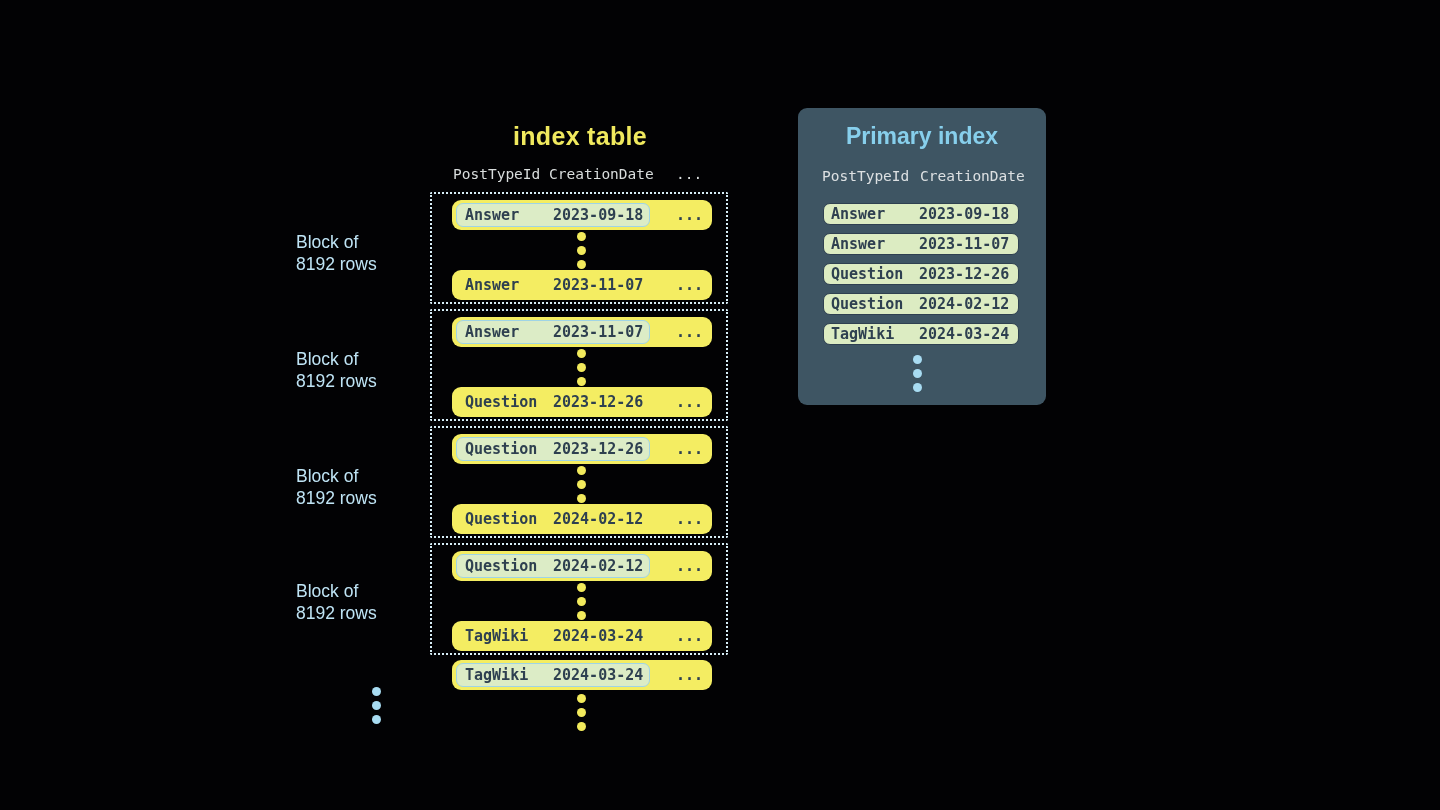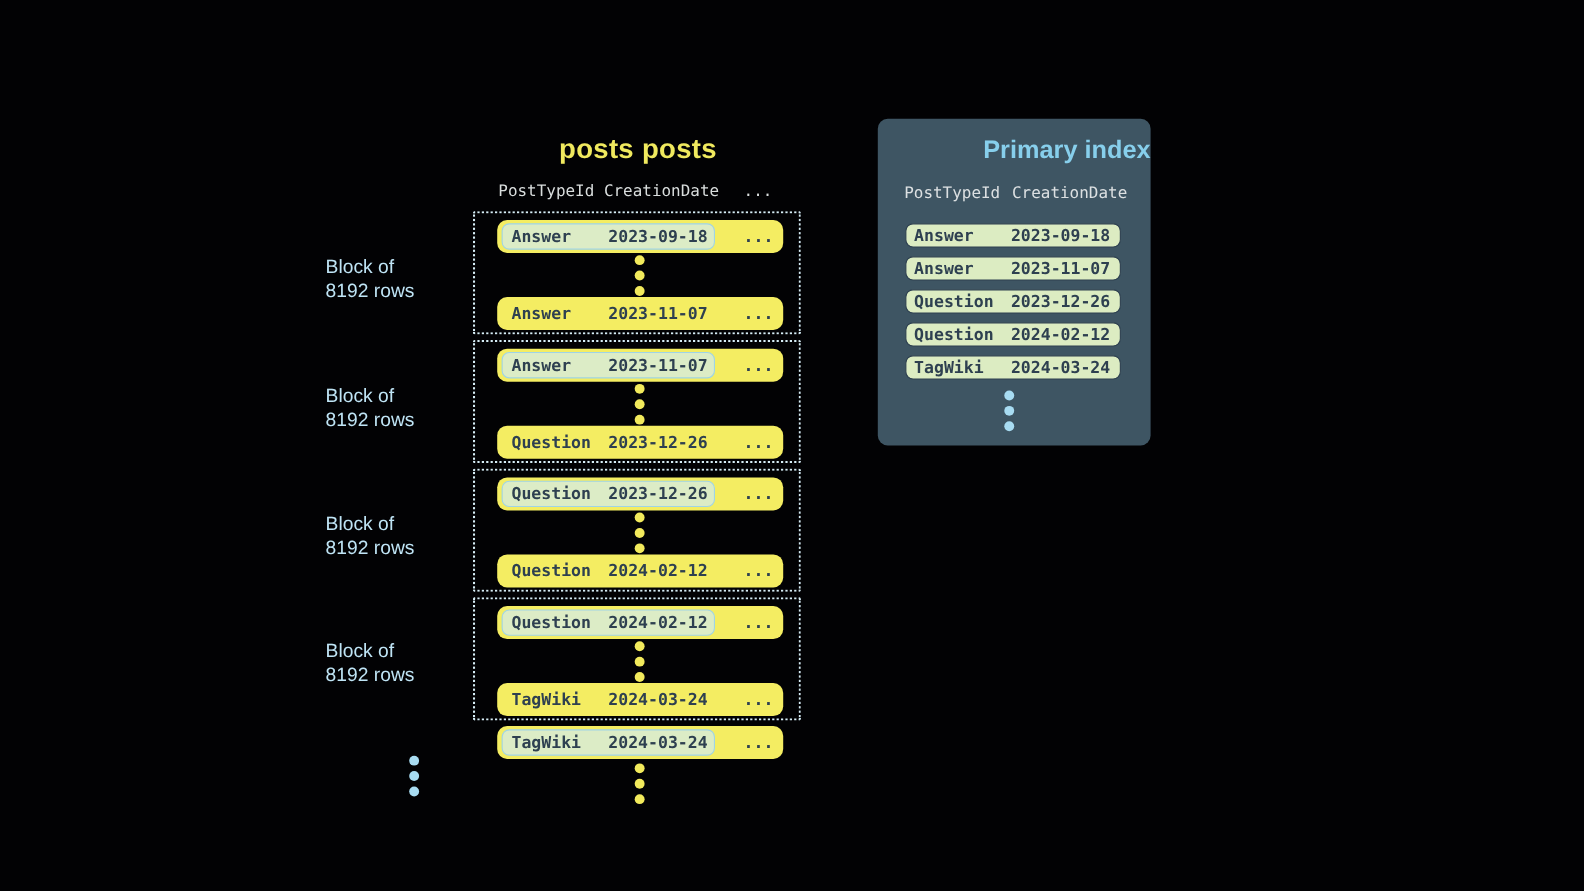--- a/index.html
+++ b/index.html
@@ -68,21 +68,21 @@
   .block .vdots { left:145px; top:38px; }
   .vdots.table-bottom { left:577px; top:694px; }
   .vdots.left-more { left:372px; top:687px; }
 
   
   .panel {
     position:absolute; left:798px; top:108px; width:248px; height:297px;
     background:#3e5563; border-radius:9px;
   }
   .panel-title {
-    position:absolute; top:15px; left:0; width:100%; text-align:right;
+    position:absolute; top:15px; left:0; width:100%; text-align:center;
     color:#87cfec; font-size:23px; font-weight:600;
   }
   .panel-headers { position:absolute; left:0; top:60px; width:100%; height:18px; }
   .panel-headers span {
     position:absolute; font-family:"DejaVu Sans Mono","Liberation Mono",monospace;
     font-size:14.5px; font-weight:500; color:#dce0e2; white-space:pre;
   }
   .pi-h1 { left:24px; } .pi-h2 { left:122px; }
 
   .irow {
@@ -97,21 +97,21 @@
   }
   .irow .ct { left:7px; }
   .irow .cd { left:95px; }
   .panel .vdots { left:115px; top:247px; }
 </style>
 </head>
 <body>
 
 <div class="canvas">
 
-  <div class="pt-title">posts posts</div>
+  <div class="pt-title">index table</div>
 
   <div class="pt-headers">
     <span class="pt-h1">PostTypeId</span>
     <span class="pt-h2">CreationDate</span>
     <span class="pt-h3">...</span>
   </div>
 
   <div class="block-label bl-0">
     <div>Block of</div>
     <div>8192 rows</div>

